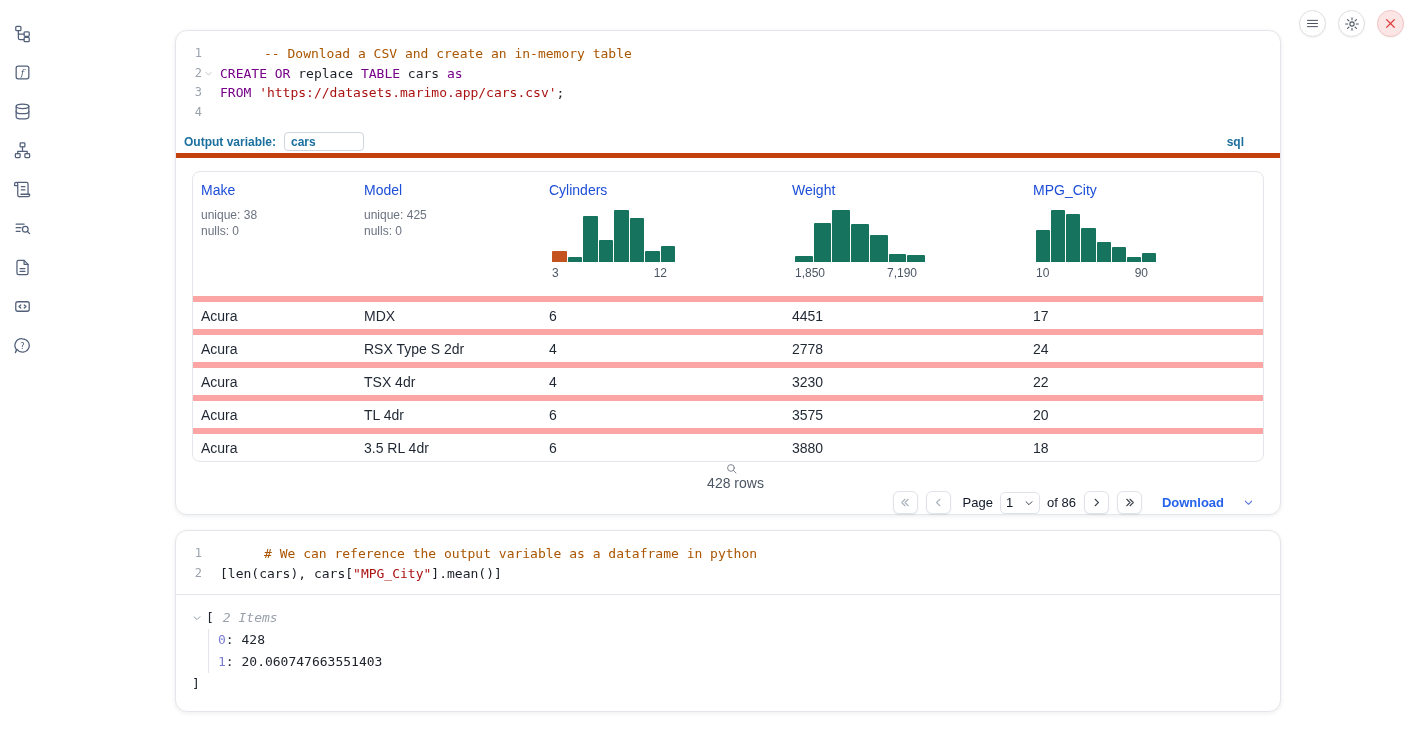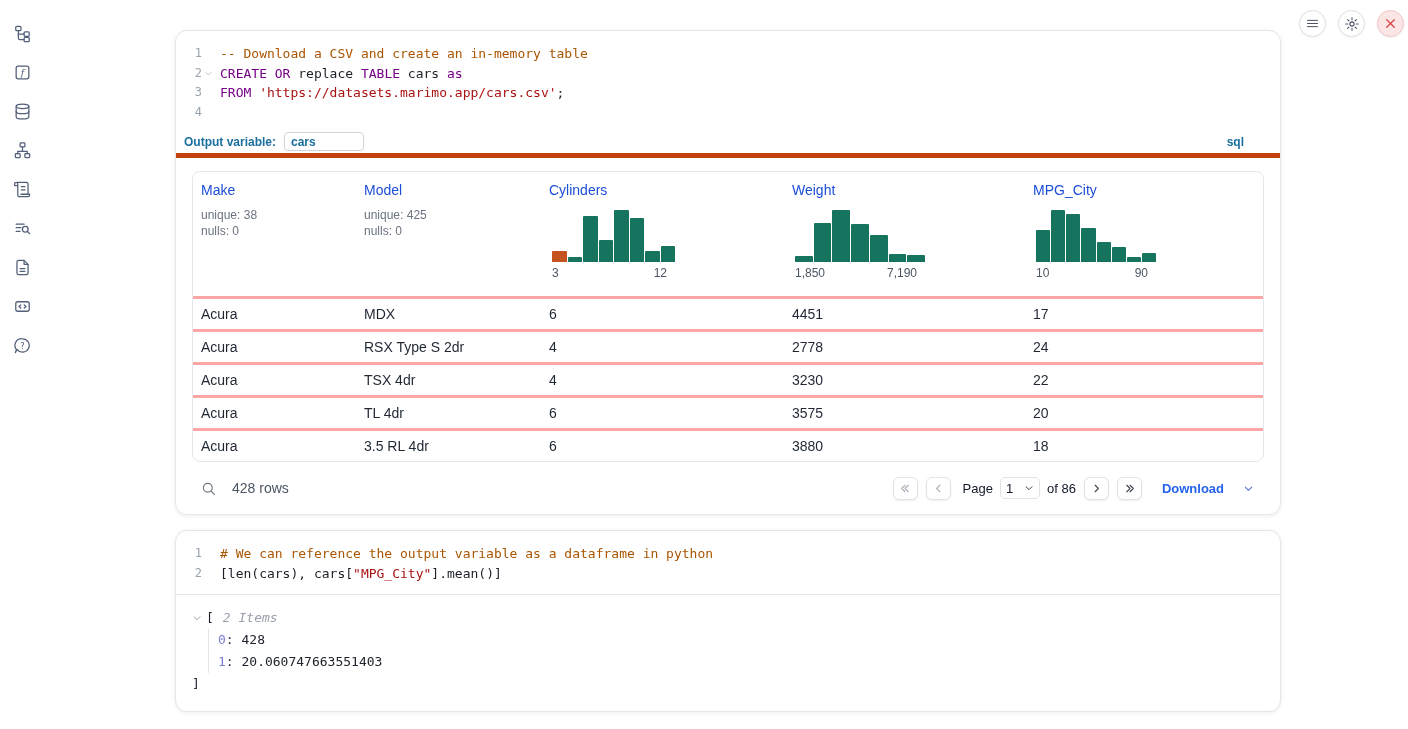--- a/index.html
+++ b/index.html
@@ -20,21 +20,21 @@
   .cell { position:absolute; left:175px; width:1106px; background:#fff; border:1px solid #e3e6ea; border-radius:12px; box-shadow:0 1px 4px rgba(15,23,42,.08); }
   .cell-1 { top:30px; height:485px; }
   .cell-2 { top:530px; height:182px; }
 
   .code-block { padding:13px 0 8px 0; font-family:"DejaVu Sans Mono", monospace; font-size:13px; }
   .code-line { display:flex; line-height:19.5px; }
   .gutter { width:26px; flex:none; text-align:right; color:#9aa3ad; font-size:12px; }
   .fold { width:13px; flex:none; display:flex; align-items:center; justify-content:center; }
   .code-text { white-space:pre; margin-left:5px; color:#1b1f27; }
   .tok-kw { color:#770088; }
-  .tok-comment { color:#aa5500; }
+  .tok-comment { color:#aa5500;margin-left:44px; }
   .tok-string { color:#aa1111; }
   .tok-plain { color:#1b1f27; }
 
   .outvar-row { height:28px; display:flex; align-items:center; padding:0 36px 0 8px; border-bottom:5px solid #c2410c; }
   .outvar-label { font-size:12px; font-weight:700; color:#1a6f9e; }
   .outvar-input { margin-left:8px; width:80px; height:19px; border:1px solid #cfd6dd; border-radius:4px; font-family:"Liberation Sans",sans-serif; font-size:12px; font-weight:700; color:#1a6f9e; padding:0 6px; outline:none; }
   .lang-badge { margin-left:auto; font-size:12px; font-weight:700; color:#1a6f9e; }
 
   .output-area { padding:13px 16px 0 16px; }
 
@@ -42,25 +42,25 @@
   .data-table { border:1px solid #e3e6ea; border-radius:8px; overflow:hidden; }
   .thead { display:flex; height:124px; }
   .th { padding:10px 0 0 8px; }
   .c0 { width:163px; flex:none; } .c1 { width:185px; flex:none; } .c2 { width:243px; flex:none; } .c3 { width:241px; flex:none; } .c4 { flex:1; }
   .th-label { font-size:14px; color:#1d4ed8; }
   .th-stats { margin-top:9px; font-size:12px; color:#6b7280; line-height:16px; }
   .hist { margin-top:12px; margin-left:3px; height:52px; display:flex; align-items:flex-end; gap:1px; }
   .hist-cyl { width:123px; } .hist-wt { width:130px; } .hist-mpg { width:120px; }
   .hist-bar { flex:1; border-radius:1px 1px 0 0; }
   .hist-axis { margin-left:3px; margin-top:4px; display:flex; justify-content:space-between; padding-right:8px; font-size:12px; color:#4b5563; }
-  .tbody .tr { display:flex; height:33px; align-items:center; border-top:3px solid #fca5a5; font-size:14px; color:#1f2733; cursor:pointer; }
+  .tbody .tr { display:flex; height:33px; align-items:center; border-top:6px solid #fca5a5; font-size:14px; color:#1f2733; cursor:pointer; }
   .td { padding-left:8px; overflow:hidden; white-space:nowrap; }
 
   
-  .table-footer { height:52px; display:flex; align-items:center; padding:0 2px; }
+  .table-footer { height:52px; display:flex; align-items:center; padding:0 2px;flex-direction:column; }
   .row-count { margin-left:15px; font-size:14px; color:#4b5563; }
   .footer-right { margin-left:auto; display:flex; align-items:center; }
   .pg-btn { width:25px; height:23px; border-radius:6px; border:1px solid #e0e4e9; background:#fff; box-shadow:0 1px 2px rgba(0,0,0,.07); display:flex; align-items:center; justify-content:center; cursor:pointer; margin-left:8px; }
   .pg-dis { stroke:#a8b0ba; } .pg-en { stroke:#3c434d; }
   .pg-label { margin-left:12px; font-size:13px; color:#111827; }
   .page-select { margin-left:7px; width:40px; height:22px; border:1px solid #dfe3e8; border-radius:5px; display:flex; align-items:center; justify-content:space-between; padding:0 5px; font-size:13px; color:#111827; cursor:pointer; background:#fff; }
   .of-label { margin-left:7px; font-size:13px; color:#111827; }
   .download-btn { margin-left:20px; margin-right:8px; display:flex; align-items:center; gap:19px; font-size:13px; font-weight:600; color:#2563eb; cursor:pointer; background:none; border:none; font-family:"Liberation Sans",sans-serif; }
 
   

